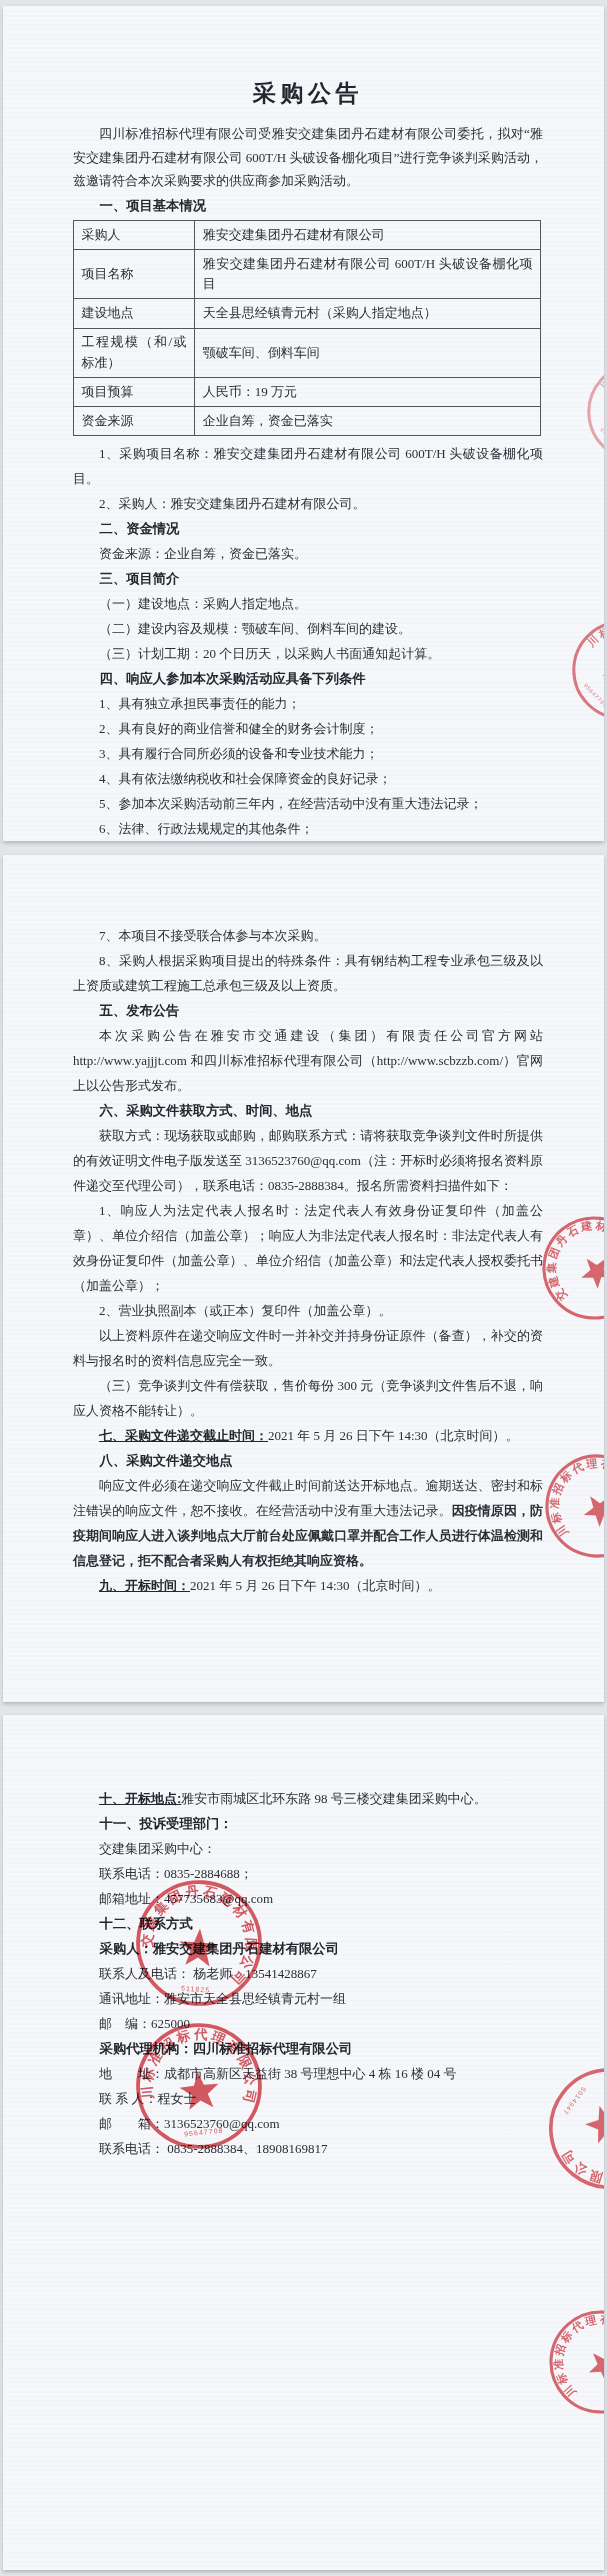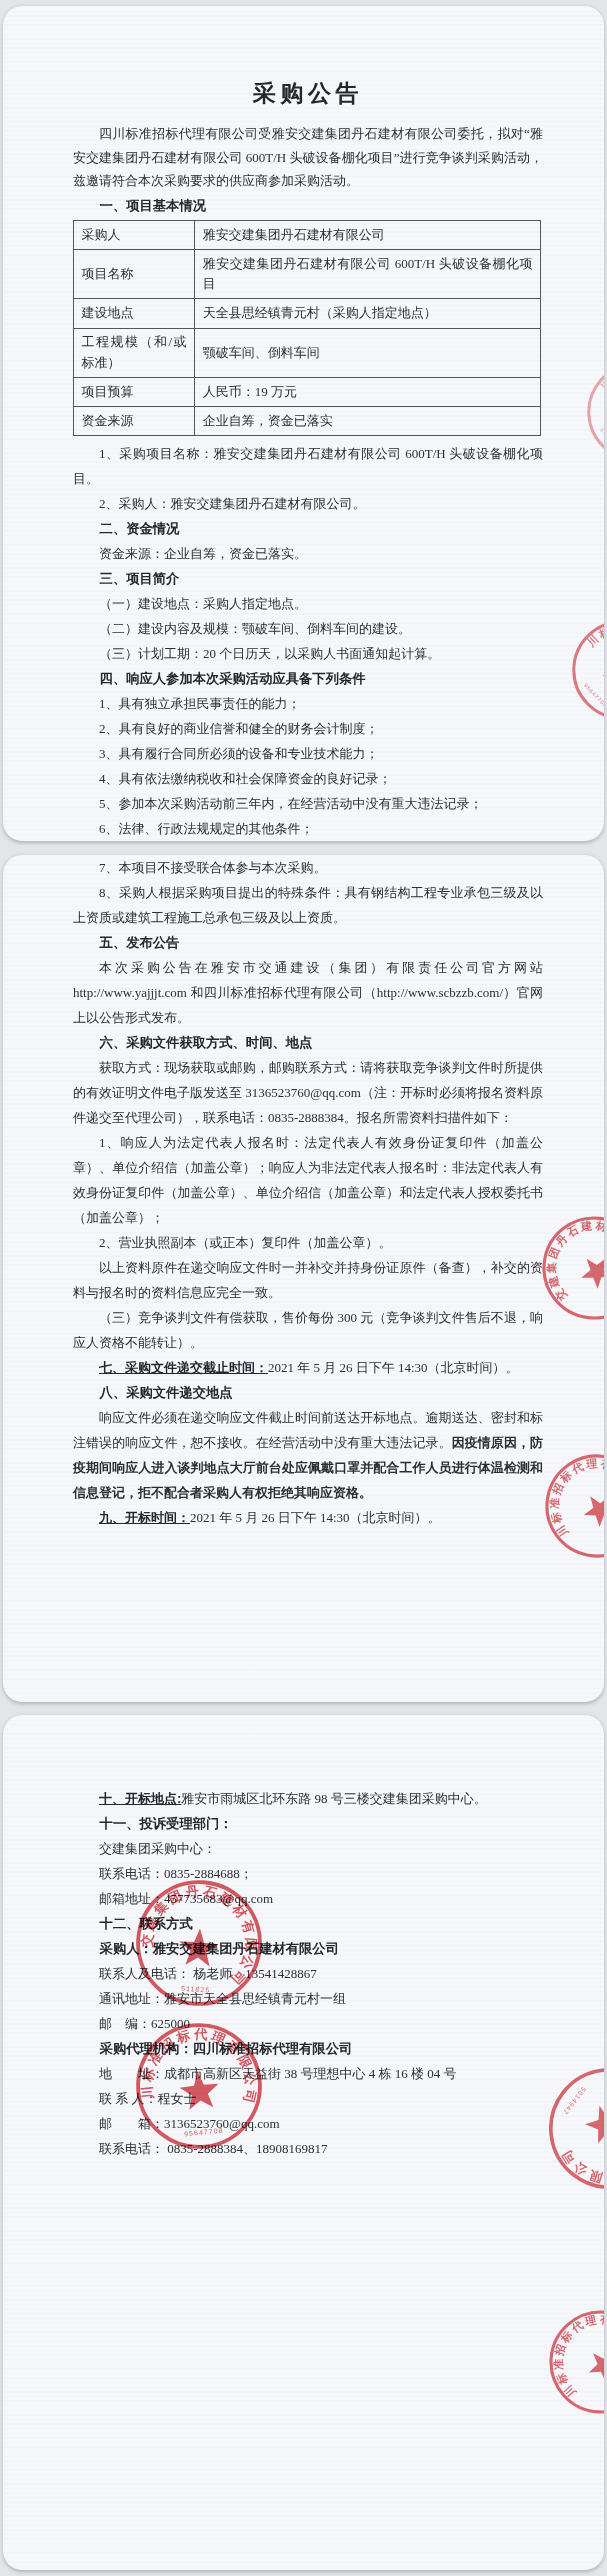--- a/index.html
+++ b/index.html
@@ -11,39 +11,38 @@
     font-family:"Liberation Serif","DejaVu Serif",serif;
     color:#2b2e35;
   }
   .page{
     position:relative;
     width:601px;
     margin:0 auto 13.7px auto;
     background:#f6f7fa;
     overflow:hidden;
     box-shadow:0 1.5px 3.8px rgba(55,65,85,.30);
-    border-radius:19px;
   }
   .page::before{
     content:"";
     position:absolute;inset:0;
     background:repeating-linear-gradient(180deg, rgba(168,184,206,.055) 0 1.5px, rgba(255,255,255,0) 1.5px 4.6px);
     pointer-events:none;
   }
   #page1{height:835px;}
   #page2{height:847px;}
   #page3{height:855px;margin-bottom:8px;}
   .content{
     position:relative;
     padding:0 61px 0 70px;
     font-size:13px;
     line-height:25px;
     text-align:justify;
   }
-  #page2 .content{}
+  #page2 .content{padding-top:68px;}
   #page3 .content{padding-top:71px;}
   .title{
     font-family:"Liberation Sans","DejaVu Sans",sans-serif;
     font-weight:700;
     font-size:23px;
     letter-spacing:4.6px;
     text-align:center;
     margin:71px 0 12px 0;
     line-height:33px;
     color:#23262c;

